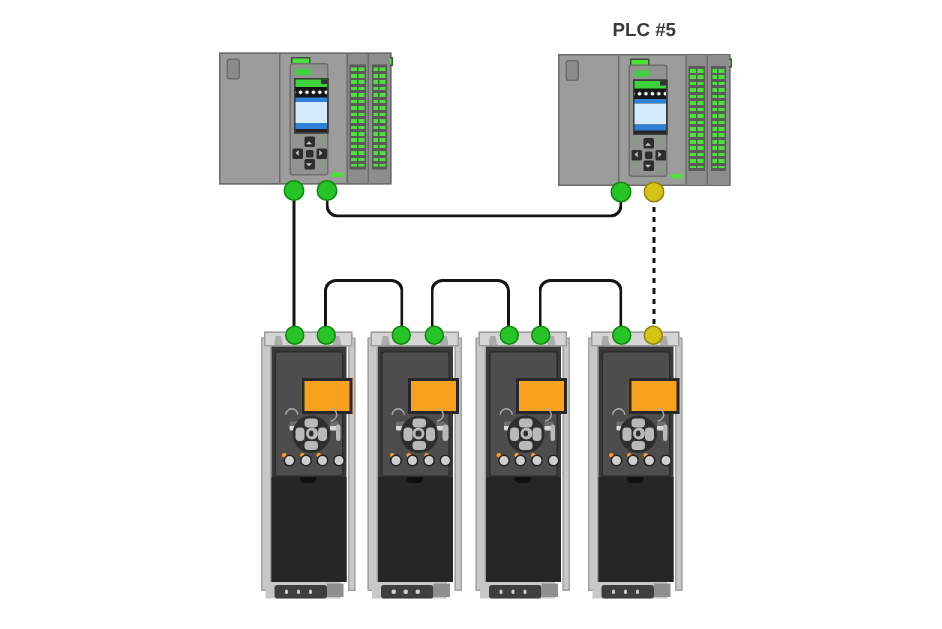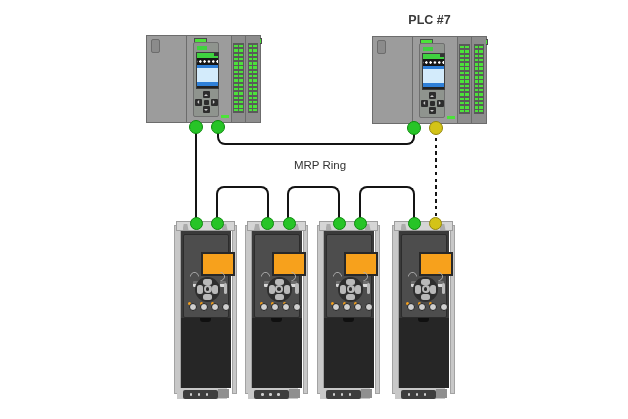--- a/index.html
+++ b/index.html
@@ -107,22 +107,21 @@
 
 <div class="stage">
 
   <div class="vline" style="left:194.75px;top:130px;height:92px"></div>
   <div class="elbow"></div>
   <div class="arch" style="left:215.75px;width:53px"></div>
   <div class="arch" style="left:287.25px;width:53px"></div>
   <div class="arch" style="left:359.25px;width:56px"></div>
   <div class="dash"></div>
 
-  <div class="node-label" style="left:372px;top:13px">PLC #7</div>
-  <div class="ring-label">MRP Ring</div>
+  <div class="node-label" style="left:372px;top:13px">PLC #5</div>
 
   <div class="plc p1-inst" style="left:146px;top:35px">
   <div class="plc-body">
     <div class="psu-slot"></div>
     <div class="vdiv" style="left:38.5px"></div>
     <div class="top-label" style="left:47px"></div>
     <div class="top-label" style="left:87.5px"></div>
     <div class="top-label" style="left:102px"></div>
     <div class="cpu-panel">
       <div class="cpu-pill"></div>

